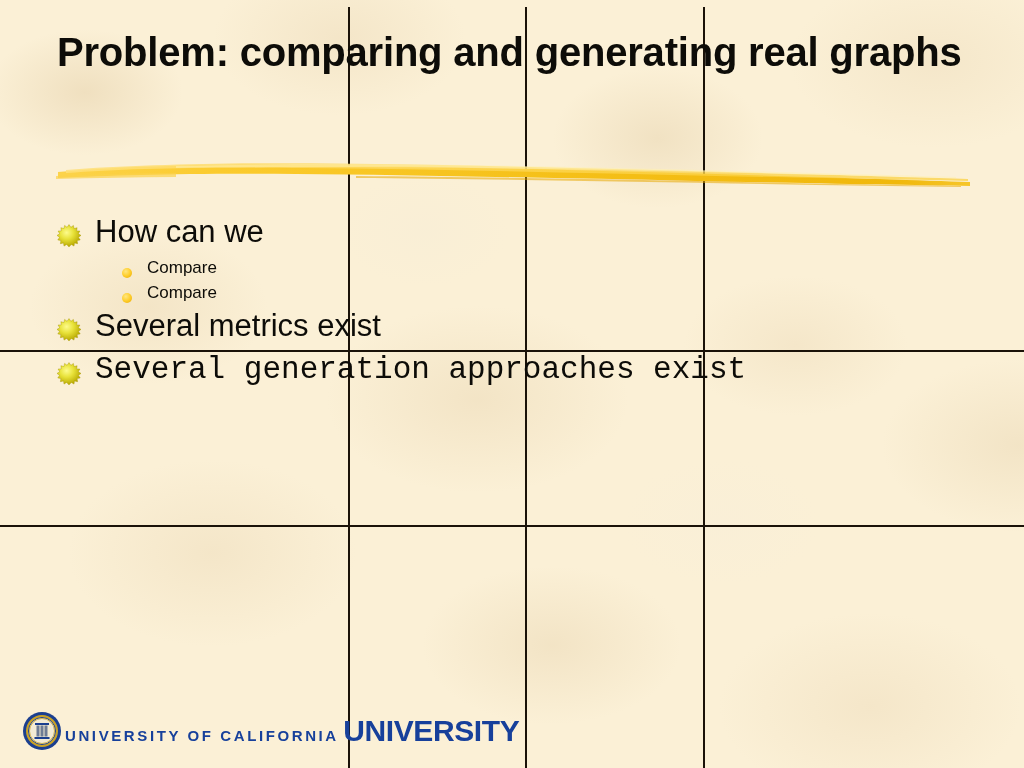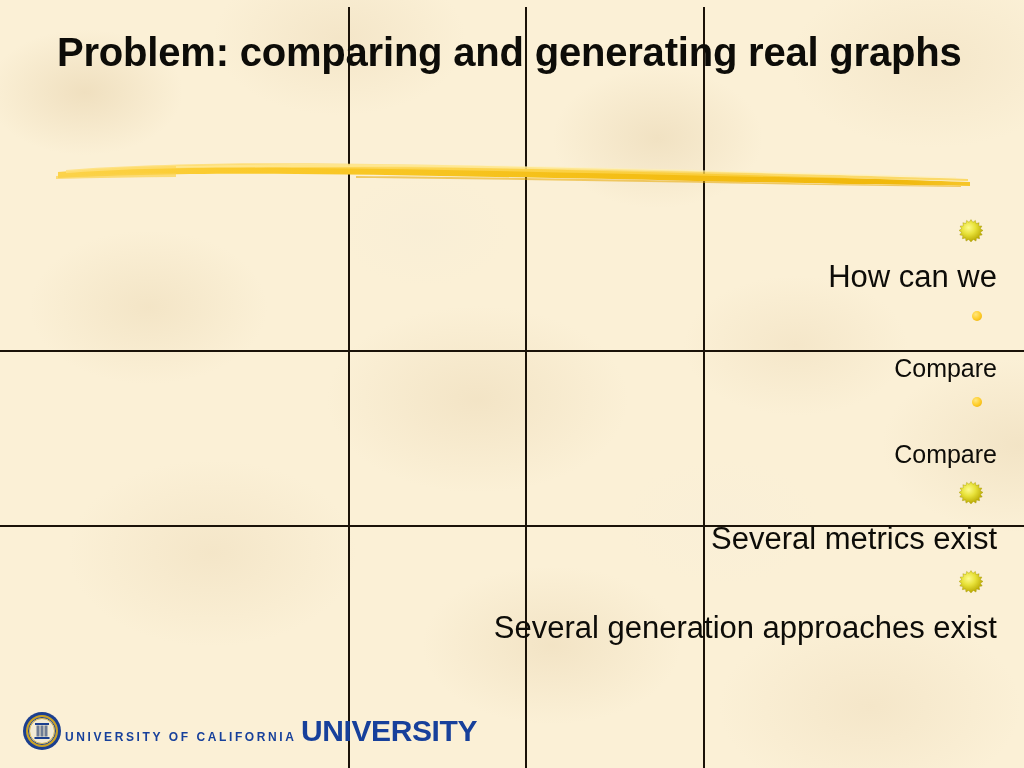--- a/index.html
+++ b/index.html
@@ -76,22 +76,21 @@
 
   
   #bullets {
     position: absolute;
     left: 57px;
     top: 212px;
     width: 940px;
   }
   .bullet-row {
     display: flex;
-    align-items: flex-end;
-    flex-direction: column;
+    align-items: center;
   }
   .lvl1 {
     margin-bottom: 3px;
   }
   .lvl1 .marker {
     width: 38px;
     flex: 0 0 38px;
     padding-top: 7px;
     display: flex;
     justify-content: flex-start;
@@ -106,21 +105,21 @@
     margin-bottom: 1px;
   }
   .lvl2 .marker {
     width: 40px;
     flex: 0 0 40px;
     padding-top: 10px;
     display: flex;
     justify-content: center;
   }
   .lvl2 .label {
-    font-size: 25px;
+    font-size: 17px;
     color: #0d0c08;
     line-height: 1.42;
   }
 
   .dot {
     display: block;
     width: 10px;
     height: 10px;
     border-radius: 50%;
     background: radial-gradient(circle at 38% 34%, #ffe680 0%, #ffcf2e 48%, #e8a800 100%);
@@ -131,21 +130,21 @@
   #logo {
     position: absolute;
     left: 22px;
     top: 711px;
     display: flex;
     align-items: center;
   }
   #logo .seal { flex: 0 0 auto; margin-right: 3px; }
   #logo .wordmark { line-height: 1; }
   #logo .uc-line {
-    font-size: 12px;
+    font-size: 15px;
     font-weight: bold;
     letter-spacing: 2.6px;
     color: #17409b;
     margin-bottom: 1px;
     white-space: nowrap;
   }
   #logo .riverside-line {
     font-size: 30px;
     font-weight: bold;
     letter-spacing: -0.4px;
@@ -238,21 +237,21 @@
                    L22.9 7.0 L21.3 9.8 L24 11.4 L21.4 13.2 L23.2 15.9 L20.1 16.5
                    L20.6 19.7 L17.5 18.9 L17.0 22.1 L14.3 20.4 L12 22.9 L9.7 20.4
                    L7.0 22.1 L6.5 18.9 L3.4 19.7 L3.9 16.5 L0.8 15.9 L2.6 13.2
                    L0 11.4 L2.7 9.8 L1.1 7.0 L4.3 6.9 L3.9 3.7 L6.9 4.6 L7.6 1.4
                    L10.1 3.3 Z" fill="url(#sb)" stroke="#a59500" stroke-width="0.4"></path>
         </svg>
       </span>
       <span class="label">Several metrics exist</span>
     </div>
 
-    <div class="bullet-row lvl1" style="">
+    <div class="bullet-row lvl1" style="font-family:Liberation Mono, monospace;">
       <span class="marker">
         <svg class="sunburst" width="24" height="24" viewBox="0 0 24 24">
           <path d="M12 0.6 L13.9 3.3 L16.4 1.4 L17.1 4.6 L20.1 3.7 L19.7 6.9
                    L22.9 7.0 L21.3 9.8 L24 11.4 L21.4 13.2 L23.2 15.9 L20.1 16.5
                    L20.6 19.7 L17.5 18.9 L17.0 22.1 L14.3 20.4 L12 22.9 L9.7 20.4
                    L7.0 22.1 L6.5 18.9 L3.4 19.7 L3.9 16.5 L0.8 15.9 L2.6 13.2
                    L0 11.4 L2.7 9.8 L1.1 7.0 L4.3 6.9 L3.9 3.7 L6.9 4.6 L7.6 1.4
                    L10.1 3.3 Z" fill="url(#sb)" stroke="#a59500" stroke-width="0.4"></path>
         </svg>
       </span>

